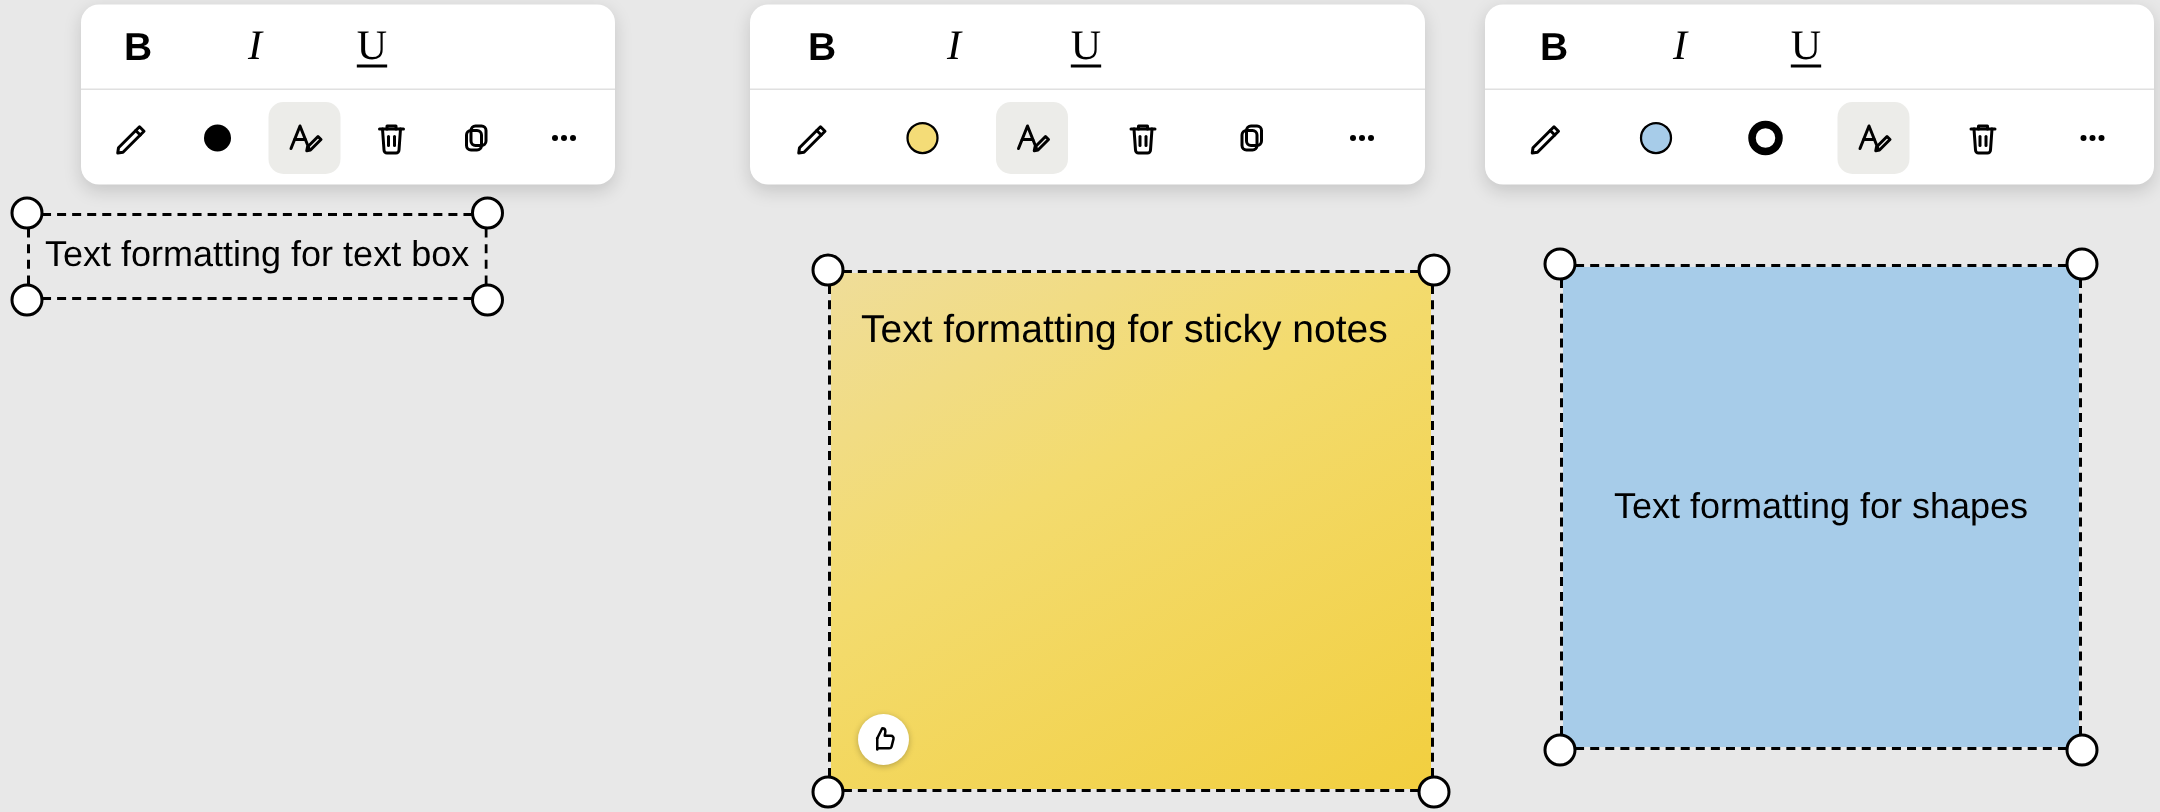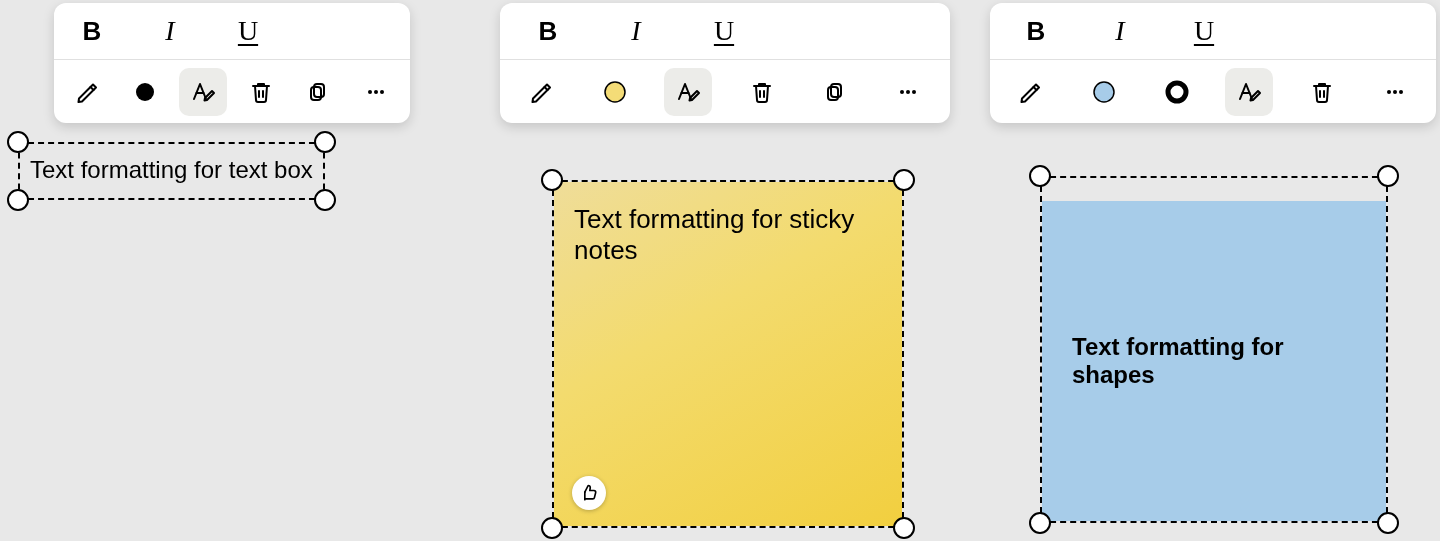--- a/index.html
+++ b/index.html
@@ -81,21 +81,21 @@
 
   .textbox-body {
     background: #e8e8e8;
     padding: 12px 10px 14px 10px;
     font-size: 24px;
     color: #000;
     white-space: nowrap;
   }
 
   .sticky-body {
-    width: 348px;
+    width: 400px;
     height: 344px;
     background: linear-gradient(150deg, #efdd99 0%, #f3db6e 40%, #f2cf3f 100%);
     padding: 22px 20px;
     font-size: 26px;
     color: #000;
     position: relative;
   }
   .stamp {
     position: absolute;
     left: 18px;
@@ -111,25 +111,24 @@
   }
 
   .shape-body {
     width: 344px;
     height: 320px;
     background: #a7cce9;
     display: flex;
     align-items: center;
     justify-content: center;
     font-size: 24px;
-    font-weight: 700;
-    text-align: left;
+    font-weight: 400;
+    text-align: center;
     color: #000;
     padding: 0 30px;
-    margin-top: 23px;
   }
 </style>
 </head>
 <body>
 
 <div class="toolbar" style="left:54px; top:3px; width:356px;">
   <div class="toolbar-row top">
     <div class="tb-btn">
       <span class="glyph bold">B</span>
     </div>

